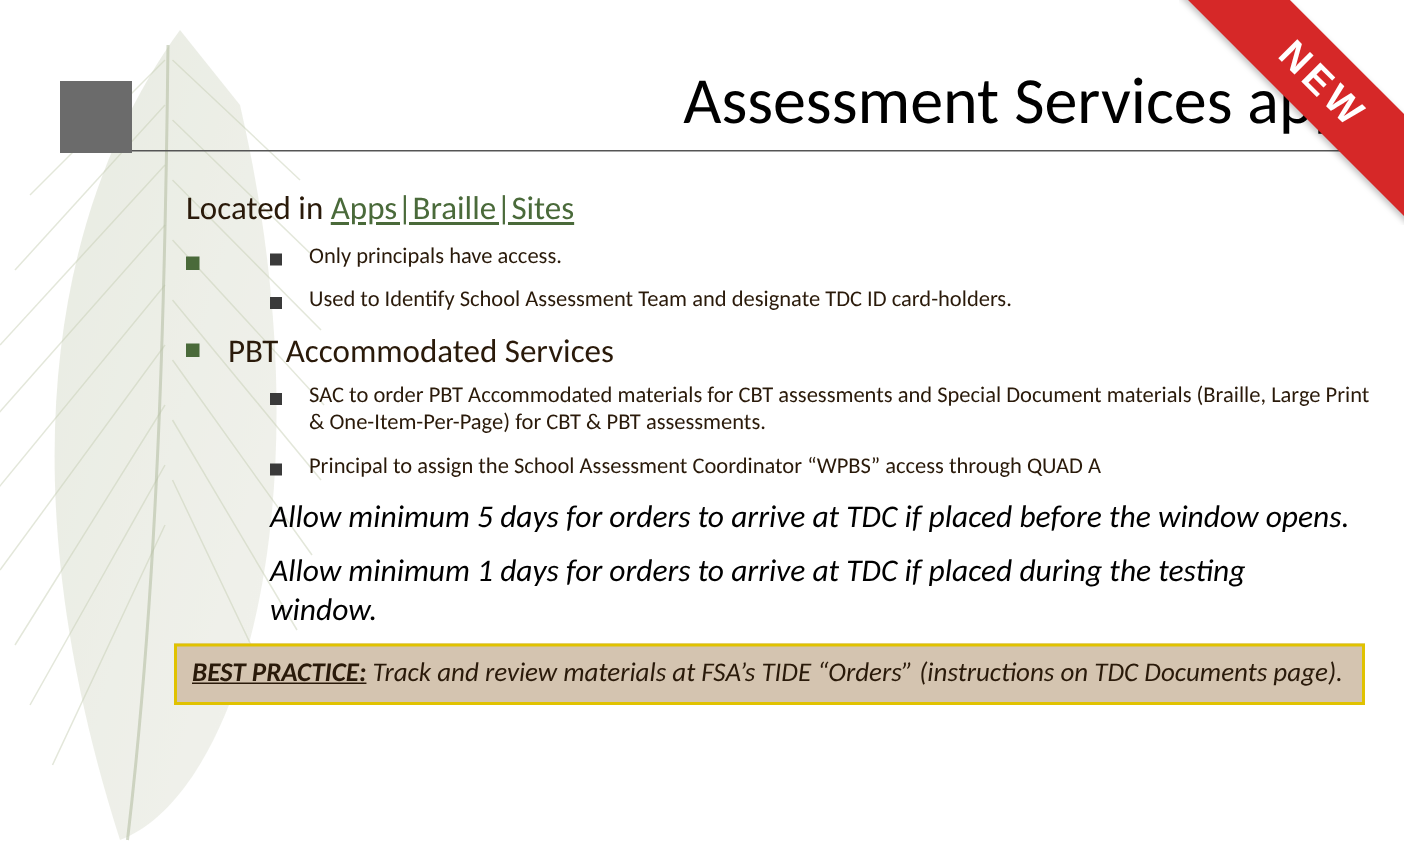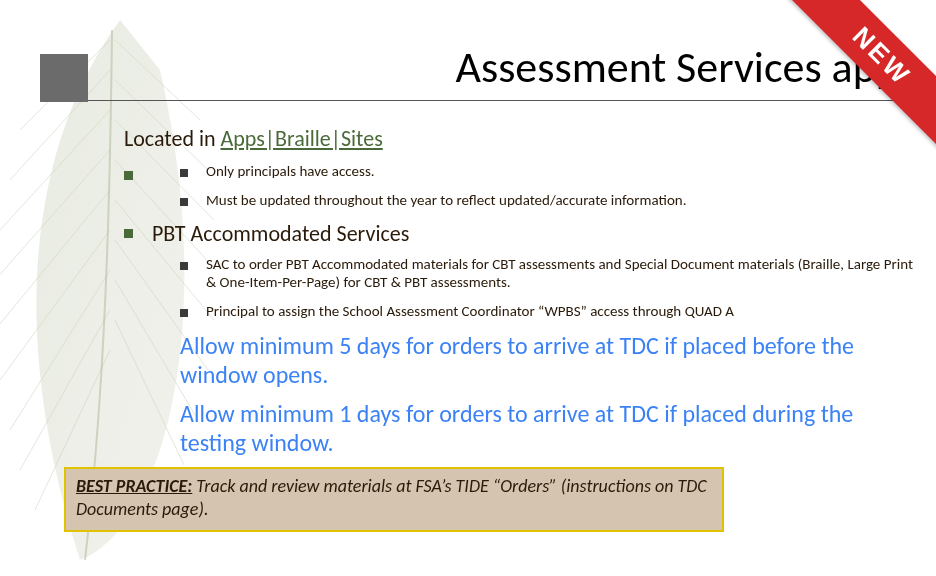--- a/index.html
+++ b/index.html
@@ -132,29 +132,30 @@
     content: "";
     position: absolute;
     left: 0;
     top: 7px;
     width: 8px;
     height: 8px;
     background: #3a3a3a;
   }
 
   .allowline {
-    font-size: 24px;
-    color: #3b82f6;
+    font-style: italic;
+    font-size: 21px;
+    color: #000000;
     margin: 4px 0 10px 180px;
     width: 720px;
   }
 
   .best-practice {
-    margin: 4px 0 0 64px;
-    width: 660px;
+    margin: 4px 0 0 116px;
+    width: 794px;
     border: 2px solid #e0c200;
     background: #d4c4b0;
     padding: 6px 10px 8px 10px;
     font-size: 18px;
     font-style: italic;
     color: #2a1a0a;
     line-height: 1.3;
   }
   .best-practice .bp-label {
     font-weight: 700;
@@ -209,21 +210,21 @@
   </div>
 
   <div class="located">
     <span>Located in </span><span class="link-text">Apps|Braille|Sites</span>
   </div>
 
   <ul class="level1">
     <li>
       <ul class="level2">
         <li><span>Only principals have access.</span></li>
-        <li><span>Must be updated throughout the year to reflect updated/accurate information.</span></li>
+        <li><span>Used to Identify School Assessment Team and designate TDC ID card-holders.</span></li>
       </ul>
     </li>
     <li>
       <span>PBT Accommodated Services</span>
       <ul class="level2">
         <li><span>SAC to order PBT Accommodated materials for CBT assessments and Special Document materials (Braille, Large Print &amp; One-Item-Per-Page) for CBT &amp; PBT assessments.</span></li>
         <li><span>Principal to assign the School Assessment Coordinator “WPBS” access through QUAD A</span></li>
       </ul>
     </li>
   </ul>

